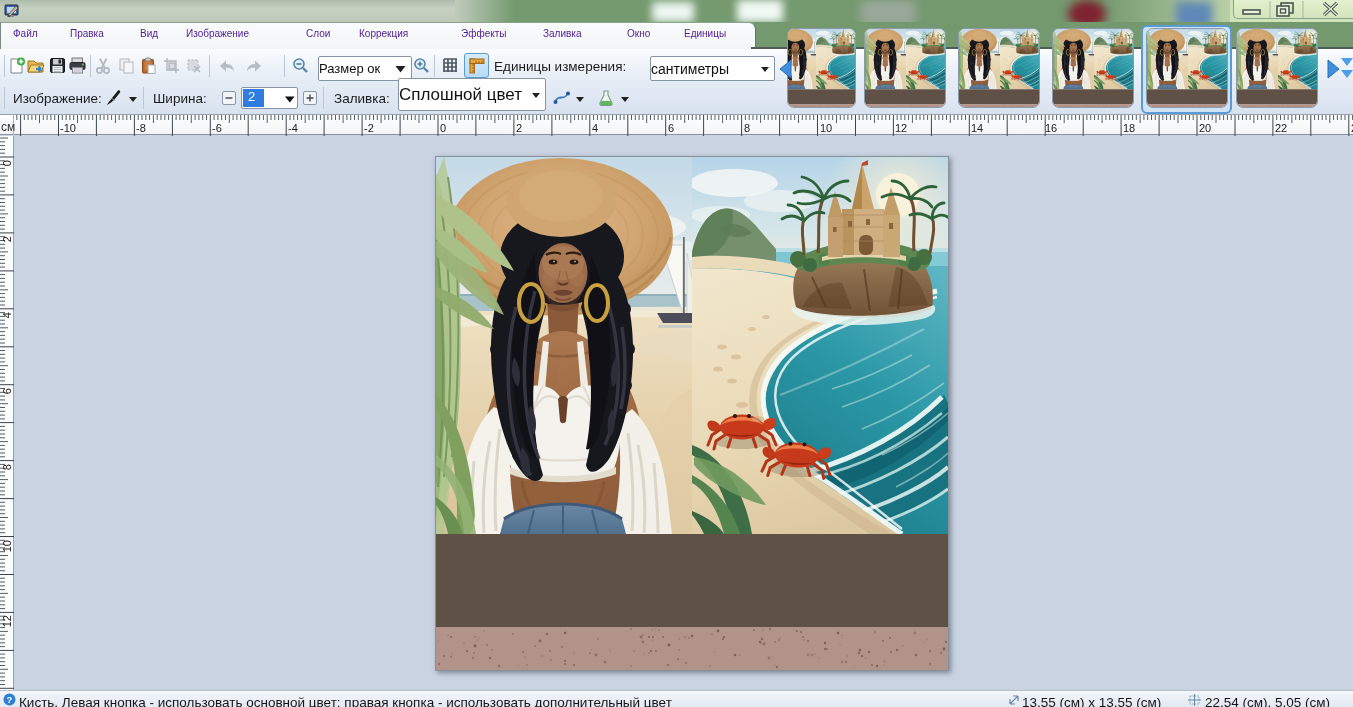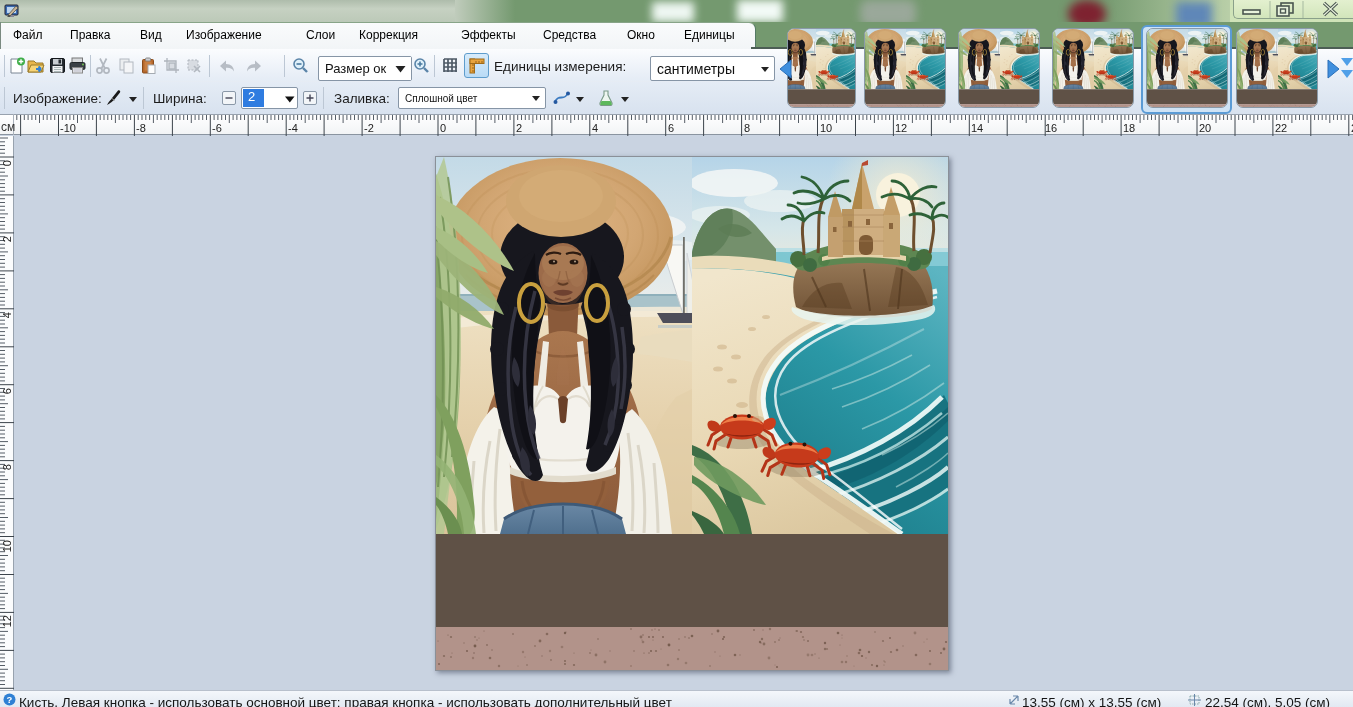--- a/index.html
+++ b/index.html
@@ -1,21 +1,21 @@
 <!DOCTYPE html>
 <html><head><meta charset="utf-8">
 <style>
 *{margin:0;padding:0;box-sizing:border-box}
 html,body{width:1353px;height:707px;overflow:hidden;font-family:"Liberation Sans",sans-serif;}
 #root{position:relative;width:1353px;height:707px;background:#c9d3e1;overflow:hidden;}
 .abs{position:absolute}
 .lbl{font-size:12.5px;color:#1b1b1b;white-space:nowrap}
-.combo{position:absolute;background:#fff;border:1px solid #8695a6;border-radius:2px;font-size:12.5px;color:#111;display:flex;align-items:center;padding-left:6px}
+.combo{position:absolute;background:#fff;border:1px solid #8695a6;border-radius:2px;font-size:12.5px;color:#111;display:flex;align-items:center;}
 .combo .arr{position:absolute;right:5px;top:50%;margin-top:-2px;width:0;height:0;border-left:4px solid transparent;border-right:4px solid transparent;border-top:5px solid #222}
-.menuitem{position:absolute;font-size:12px;color:#000000;top:5px}
+.menuitem{position:absolute;font-size:10px;color:#4c1d95;top:5px}
 </style></head><body>
 <div id="root">
 
 <div class="abs" style="left:0;top:0;width:1353px;height:22px;background:#74996f;overflow:hidden">
  <div class="abs" style="left:0;top:0;width:470px;height:22px;background:linear-gradient(180deg,#aebcab,#c6d1c2 40%,#bcc9b8)"></div>
  <div class="abs" style="left:455px;top:0;width:60px;height:22px;background:linear-gradient(90deg,#c0ccbc,#74996f)"></div>
  <div class="abs" style="left:652px;top:2px;width:42px;height:20px;background:#eef7f2;filter:blur(4px)"></div>
  <div class="abs" style="left:737px;top:0;width:46px;height:22px;background:#f2faf6;filter:blur(4px)"></div>
  <div class="abs" style="left:1100px;top:0;width:130px;height:22px;background:linear-gradient(90deg,#74996f,#b9cfa8)"></div>
  <div class="abs" style="left:1230px;top:0;width:123px;height:22px;background:#cfe3b8"></div>
@@ -49,21 +49,21 @@
 <div class="abs" style="left:0;top:22px;width:756px;height:27px;background:linear-gradient(180deg,#fafbfc,#f2f5f7);border-right:1px solid #557a65;border-top:1px solid #88a488;border-radius:0 7px 0 0"></div>
 <div class="abs" style="left:751px;top:47px;width:602px;height:2px;background:#4c5e55"></div>
 <div class="abs" style="left:0;top:22px;width:1px;height:92px;background:#7a8a80"></div>
 <div class="menuitem" style="left:13px;top:28px">Файл</div>
 <div class="menuitem" style="left:70px;top:28px">Правка</div>
 <div class="menuitem" style="left:140px;top:28px">Вид</div>
 <div class="menuitem" style="left:186px;top:28px">Изображение</div>
 <div class="menuitem" style="left:306px;top:28px">Слои</div>
 <div class="menuitem" style="left:359px;top:28px">Коррекция</div>
 <div class="menuitem" style="left:461px;top:28px">Эффекты</div>
-<div class="menuitem" style="left:543px;top:28px">Средства</div>
+<div class="menuitem" style="left:543px;top:28px">Заливка</div>
 <div class="menuitem" style="left:627px;top:28px">Окно</div>
 <div class="menuitem" style="left:684px;top:28px">Единицы</div>
 
 <div class="abs" style="left:0;top:49px;width:1353px;height:65px;background:linear-gradient(180deg,#fbfcfe,#e6edf6 45%,#d8e2ef)"></div>
 <div class="abs" style="left:0;top:81px;width:780px;height:1px;background:#e6ecf4"></div>
 <svg class="abs" style="left:0;top:49px" width="780" height="65" id="tb">
 <rect x="4" y="6" width="1" height="22" fill="#bcc7d4"></rect>
 <rect x="90" y="6" width="1" height="22" fill="#bcc7d4"></rect>
 <rect x="209" y="6" width="1" height="22" fill="#bcc7d4"></rect>
 <rect x="284" y="6" width="1" height="22" fill="#bcc7d4"></rect>
@@ -175,21 +175,21 @@
 <div class="combo" style="left:241px;top:87px;width:57px;height:22px;padding-left:0"></div>
 <div class="abs" style="left:243px;top:89px;width:21px;height:18px;background:#2f7ce0;color:#fff;font-size:13px;padding-left:5px">2</div>
 <svg class="abs" style="left:284px;top:95px" width="12" height="9">
       <path d="M1 1.5 h9.5 l-4.7 6 z" fill="#111"></path>
     </svg>
 <div class="abs" style="left:303px;top:91px;width:14px;height:14px;border:1px solid #8a98a8;border-radius:2px;background:#f2f5f8"></div>
 <svg class="abs" style="left:303px;top:91px" width="14" height="14">
       <path d="M3.5 7 h7 M7 3.5 v7" stroke="#445" stroke-width="1.4"></path>
     </svg>
 <div class="lbl abs" style="left:334px;top:91px;font-size:13.5px">Заливка:</div>
-<div class="combo" style="left:398px;top:87px;width:148px;height:22px;font-size:10px">Сплошной цвет<span class="arr"></span></div>
+<div class="combo" style="left:398px;top:78px;width:148px;height:33px;font-size:17px">Сплошной цвет<span class="arr"></span></div>
 <svg class="abs" style="left:553px;top:89px" width="18" height="18" viewBox="0 0 18 18">
       <path d="M2 13 C6 4 11 13 15 4" fill="none" stroke="#3a7ac0" stroke-width="1.8"></path>
       <circle cx="2.5" cy="13" r="2" fill="#2458a0"></circle>
       <circle cx="15" cy="4.5" r="2" fill="#2458a0"></circle>
     </svg>
 <svg class="abs" style="left:575px;top:95px" width="10" height="8">
       <path d="M1 2 h8 l-4 5 z" fill="#222"></path>
     </svg>
 <svg class="abs" style="left:597px;top:89px" width="18" height="18" viewBox="0 0 18 18">
       <path d="M7 2 h4 v4 l4 8 c0.5 1.5 -0.5 2.5 -2 2.5 h-8 c-1.5 0 -2.5 -1 -2 -2.5 l4 -8 z" fill="#eef6f0" stroke="#7a9a88" stroke-width="1.1"></path>

